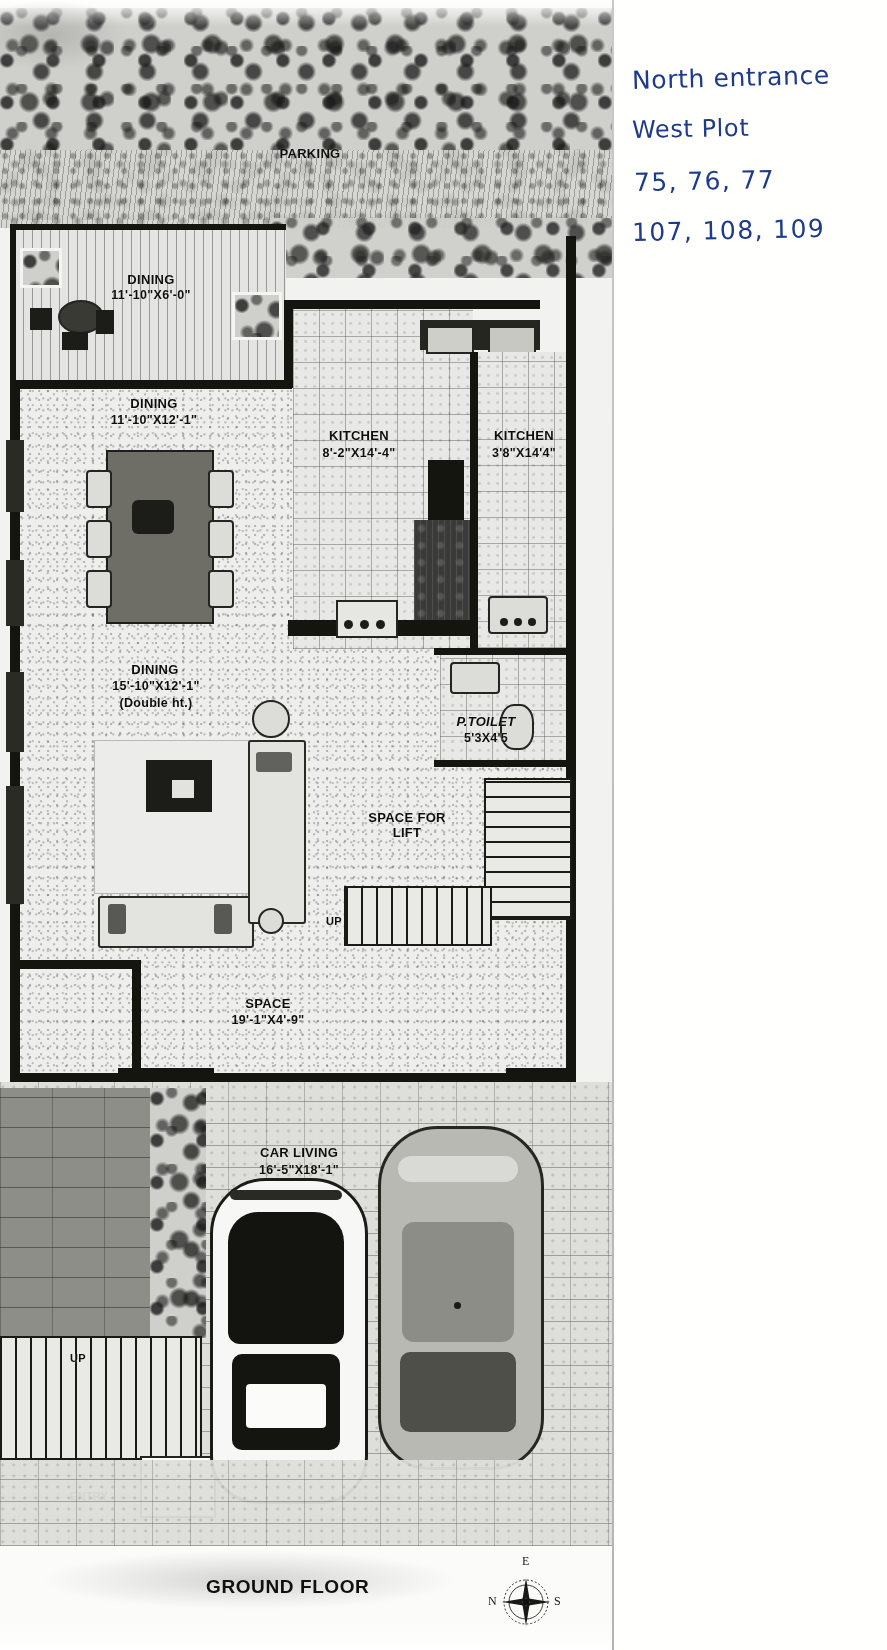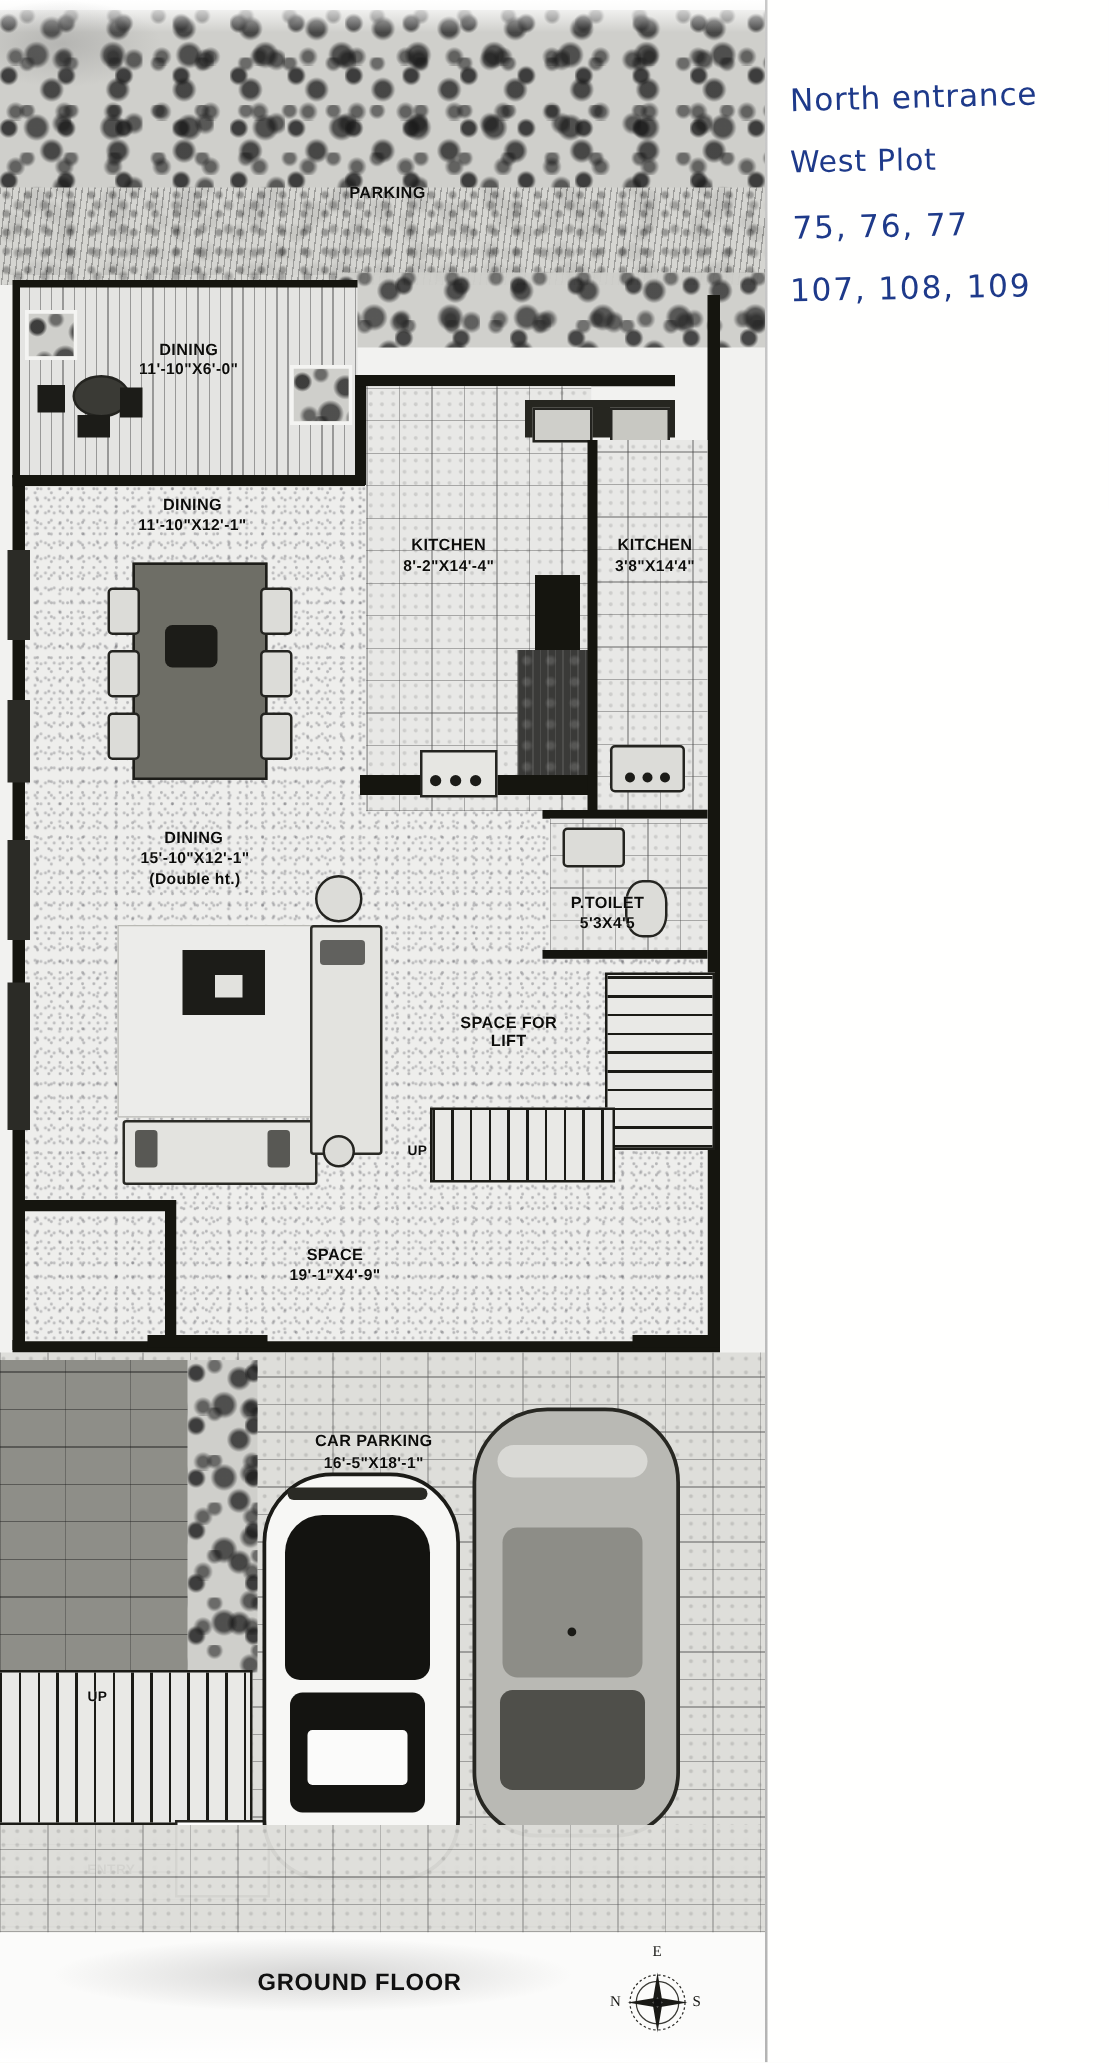--- a/index.html
+++ b/index.html
@@ -209,21 +209,21 @@
     <div class="furn-dark" style="left:214px;top:904px;width:18px;height:30px;border-radius:3px;opacity:.7;"></div>
     <div class="sofa" style="left:248px;top:740px;width:54px;height:180px;"></div>
     <div class="furn-dark" style="left:256px;top:752px;width:36px;height:20px;border-radius:3px;opacity:.65;"></div>
     <div class="furn" style="left:252px;top:700px;width:34px;height:34px;border-radius:50%;"></div>
     <div class="furn" style="left:258px;top:908px;width:22px;height:22px;border-radius:50%;"></div>
 
     <div class="wall" style="left:434px;top:648px;width:132px;height:7px;"></div>
     <div class="room tex-tile" style="left:440px;top:655px;width:126px;height:108px;"></div>
     <div class="furn" style="left:450px;top:662px;width:46px;height:28px;border-radius:4px;"></div>
     <div class="furn" style="left:500px;top:704px;width:30px;height:42px;border-radius:14px/18px;"></div>
-    <div class="lbl lbl-nm" style="left:434px;top:714px;width:104px;">P.TOILET</div>
+    <div class="lbl lbl-nm" style="left:434px;top:714px;width:104px;font-style:italic;">P.TOILET</div>
     <div class="lbl lbl-dim" style="left:434px;top:731px;width:104px;">5'3X4'5</div>
     <div class="wall" style="left:434px;top:760px;width:132px;height:7px;"></div>
 
     <div class="lbl lbl-nm" style="left:352px;top:810px;width:110px;">SPACE FOR
 LIFT</div>
 
     <div class="stairs" style="left:484px;top:778px;width:84px;height:138px;"></div>
     <div class="stairs-h" style="left:344px;top:886px;width:144px;height:56px;"></div>
     <div class="lbl lbl-sm" style="left:320px;top:915px;width:28px;">UP</div>
 
@@ -236,21 +236,21 @@
 
     <div class="room tex-paver" style="left:0;top:1082px;width:612px;height:460px;"></div>
 
     <div class="room tex-stone" style="left:0;top:1088px;width:196px;height:250px;"></div>
     <div class="room tex-foliage" style="left:150px;top:1088px;width:56px;height:250px;"></div>
     <div class="stairs-h" style="left:0;top:1336px;width:200px;height:120px;border-left:none;"></div>
     <div class="lbl lbl-sm" style="left:62px;top:1352px;width:32px;">UP</div>
     <div class="furn" style="left:140px;top:1456px;width:72px;height:58px;background:#ffffff;"></div>
     <div class="lbl lbl-sm" style="left:60px;top:1490px;width:58px;">ENTRY</div>
 
-    <div class="lbl lbl-nm" style="left:228px;top:1145px;width:142px;">CAR PARKING</div>
+    <div class="lbl lbl-nm" style="left:228px;top:1145px;width:142px;">CAR LIVING</div>
     <div class="lbl lbl-dim" style="left:224px;top:1163px;width:150px;">16'-5"X18'-1"</div>
 
     <div class="car" style="left:210px;top:1178px;width:152px;height:320px;">
       <div style="position:absolute;left:0;top:0;width:152px;height:320px;
                   background:#f7f7f5;border:3px solid #1b1b17;
                   border-radius:56px 56px 48px 48px;"></div>
       <div style="position:absolute;left:18px;top:34px;width:116px;height:132px;
                   background:#131310;border-radius:30px 30px 12px 12px;"></div>
       <div style="position:absolute;left:22px;top:176px;width:108px;height:96px;
                   background:#141411;border-radius:10px;"></div>

